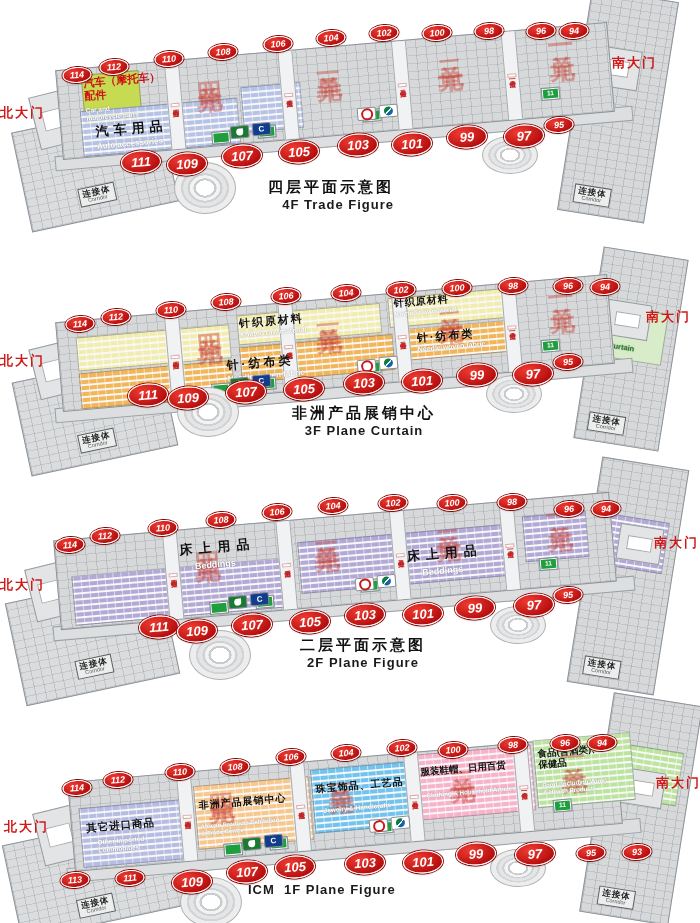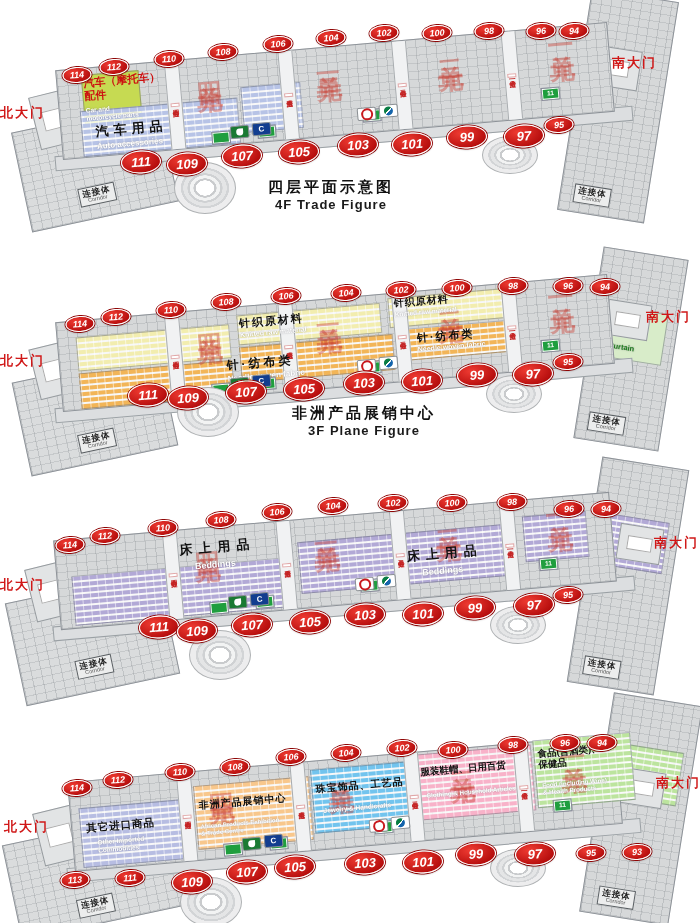--- a/index.html
+++ b/index.html
@@ -131,21 +131,21 @@
       <div class="gate s2" style="left: 187px; top: 164px;">109</div>
       <div class="gate s2" style="left: 242px; top: 156px;">107</div>
       <div class="gate s2" style="left: 299px; top: 152px;">105</div>
       <div class="gate s2" style="left: 358px; top: 145px;">103</div>
       <div class="gate s2" style="left: 412px; top: 144px;">101</div>
       <div class="gate s2" style="left: 467px; top: 137px;">99</div>
       <div class="gate s2" style="left: 524px; top: 136px;">97</div>
       <div class="gate s1" style="left: 559px; top: 125px;">95</div>
       <div class="gate-door" style="position: absolute; left: 0px; top: 104px;">北大门</div>
       <div class="gate-door" style="position: absolute; left: 612px; top: 54px;">南大门</div>
-      <div class="title" style="position: absolute; left: 268px; top: 178px;">
+      <div class="title" style="position: absolute; left: 268px; top: 178px; text-align: right;">
         <div class="zh">四层平面示意图</div>
         <div class="en">4F Trade Figure</div>
       </div>
     </div>
     <div class="floor" style="top: 240px; height: 228px;">
       <div class="parking" style="position: absolute; left: 20px; top: 126px; width: 148px; height: 94px; transform: rotate(-12deg);">
         <div class="corridor-box" style="position: absolute; left: 52px; top: 64px;">
           <div class="zh">连接体</div>
           <div class="en">Corridor</div>
         </div>
@@ -249,21 +249,21 @@
       <div class="gate s2" style="left: 304px; top: 149px;">105</div>
       <div class="gate s2" style="left: 364px; top: 143px;">103</div>
       <div class="gate s2" style="left: 422px; top: 141px;">101</div>
       <div class="gate s2" style="left: 477px; top: 135px;">99</div>
       <div class="gate s2" style="left: 533px; top: 134px;">97</div>
       <div class="gate s1" style="left: 568px; top: 122px;">95</div>
       <div class="gate-door" style="position: absolute; left: 0px; top: 112px;">北大门</div>
       <div class="gate-door" style="position: absolute; left: 646px; top: 68px;">南大门</div>
       <div class="title" style="position: absolute; left: 292px; top: 164px;">
         <div class="zh">非洲产品展销中心</div>
-        <div class="en">3F Plane Figure</div>
+        <div class="en">3F Plane Curtain</div>
       </div>
     </div>
     <div class="floor" style="top: 468px; height: 232px;">
       <div class="parking" style="position: absolute; left: 14px; top: 118px; width: 155px; height: 103px; transform: rotate(-12deg);">
         <div class="corridor-box" style="position: absolute; left: 55px; top: 70px;">
           <div class="zh">连接体</div>
           <div class="en">Corridor</div>
         </div>
       </div>
       <div class="wing" style="position: absolute; left: 584px; top: -6px; width: 86px; height: 226px; transform: rotate(9deg);">
@@ -340,20 +340,24 @@
       <div class="gate s2" style="left: 197px; top: 163px;">109</div>
       <div class="gate s2" style="left: 252px; top: 157px;">107</div>
       <div class="gate s2" style="left: 310px; top: 154px;">105</div>
       <div class="gate s2" style="left: 365px; top: 147px;">103</div>
       <div class="gate s2" style="left: 423px; top: 146px;">101</div>
       <div class="gate s2" style="left: 475px; top: 140px;">99</div>
       <div class="gate s2" style="left: 534px; top: 137px;">97</div>
       <div class="gate s1" style="left: 568px; top: 127px;">95</div>
       <div class="gate-door" style="position: absolute; left: 0px; top: 108px;">北大门</div>
       <div class="gate-door" style="position: absolute; left: 654px; top: 66px;">南大门</div>
+      <div class="title" style="position: absolute; left: 300px; top: 168px;">
+        <div class="zh">二层平面示意图</div>
+        <div class="en">2F Plane Figure</div>
+      </div>
     </div>
     <div class="floor" style="top: 700px; height: 223px;">
       <div class="parking" style="position: absolute; left: 10px; top: 126px; width: 175px; height: 95px; transform: rotate(-12deg);">
         <div class="corridor-box" style="position: absolute; left: 60px; top: 68px;">
           <div class="zh">连接体</div>
           <div class="en">Corridor</div>
         </div>
       </div>
       <div class="wing" style="position: absolute; left: 596px; top: -2px; width: 88px; height: 220px; transform: rotate(9deg);">
         <div class="zone" style="position: absolute; left: 6px; top: 48px; width: 70px; height: 52px; background: repeating-linear-gradient(90deg, rgba(255, 255, 255, 0.55) 0px, rgba(255, 255, 255, 0.55) 1px, transparent 1px, transparent 8px), repeating-linear-gradient(rgb(188, 228, 158) 0px, rgb(188, 228, 158) 4px, rgba(255, 255, 255, 0.82) 4px, rgba(255, 255, 255, 0.82) 6px);"></div>
@@ -456,15 +460,16 @@
       <div class="gate s2" style="left: 295px; top: 167px;">105</div>
       <div class="gate s2" style="left: 365px; top: 163px;">103</div>
       <div class="gate s2" style="left: 423px; top: 162px;">101</div>
       <div class="gate s2" style="left: 476px; top: 154px;">99</div>
       <div class="gate s2" style="left: 535px; top: 154px;">97</div>
       <div class="gate s1" style="left: 591px; top: 153px;">95</div>
       <div class="gate s1" style="left: 637px; top: 152px;">93</div>
       <div class="gate-door" style="position: absolute; left: 4px; top: 118px;">北大门</div>
       <div class="gate-door" style="position: absolute; left: 656px; top: 74px;">南大门</div>
       <div class="title" style="position: absolute; left: 248px; top: 182px;">
+        <div class="en">ICM  1F Plane Figure</div>
       </div>
     </div>
   </div>
 
 </body></html>

